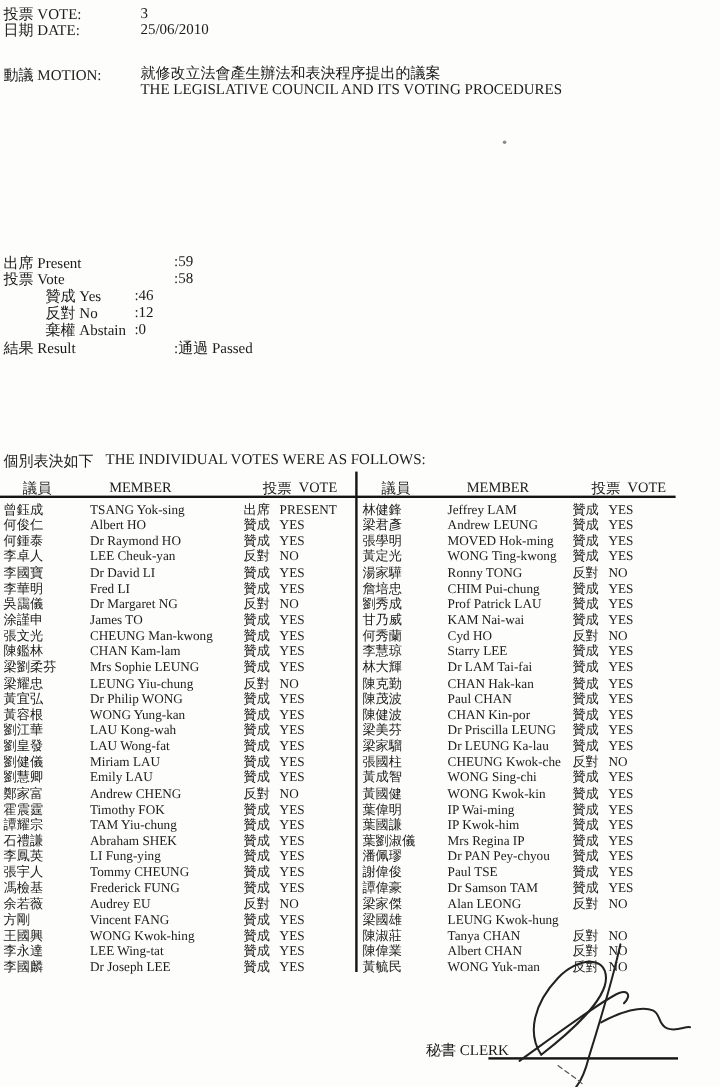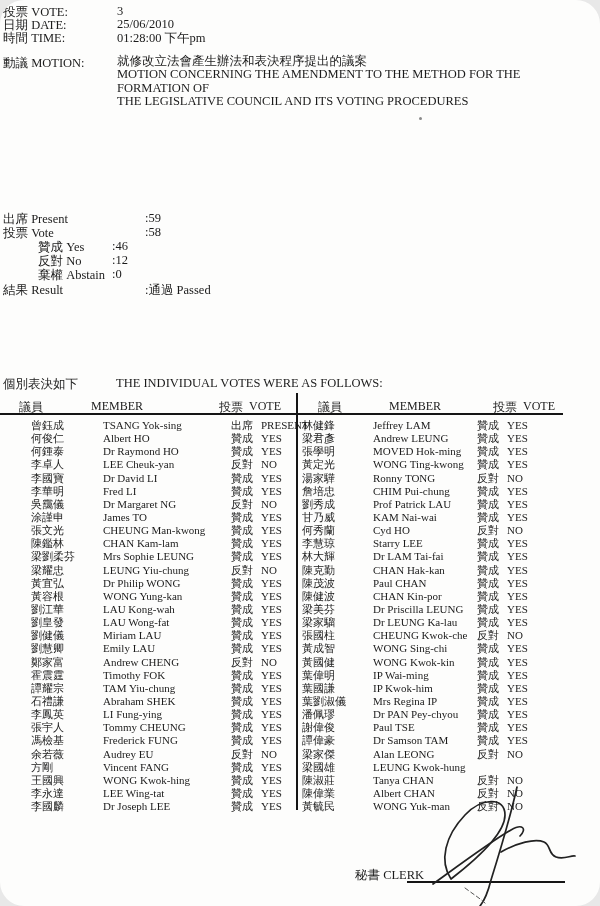--- a/index.html
+++ b/index.html
@@ -1,39 +1,39 @@
 <!DOCTYPE html>
 <html><head>
 <meta charset="utf-8">
 <style>
   html,body{margin:0;padding:0;background:#e8e8e8;}
   .page{
     position:relative;width:600px;height:906px;background:#fdfdfc;
     font-family:"Liberation Serif","DejaVu Serif",serif;color:#1b1b1b;
-    overflow:hidden;margin:0 auto;border-radius:24px;
+    overflow:hidden;margin:0 auto;
   }
   .line{position:absolute;left:0;width:600px;height:14px;font-size:12.5px;white-space:nowrap;}
   .line span{position:absolute;top:0;white-space:nowrap;}
   .x-label{left:3px;}
   .x-value{left:117px;}
   .x-moved{left:103px;}
   .x-ind{left:38px;}
   .x-num-big{left:145px;}
   .x-num-sm{left:112px;}
-  .x-intro-en{left:88px;margin-left:28px;}
+  .x-intro-en{left:88px;}
   .motion-block{position:absolute;left:117px;top:55px;font-size:12.5px;line-height:13.4px;width:470px;}
   .thead span{font-size:12px;padding-left:16px;}
   .h0{left:3px;}.h1{left:75px;}.h2{left:203px;}.h3{left:233px;}
   .h4{left:302px;}.h5{left:373px;}.h6{left:477px;}.h7{left:507px;}
   .hdr-rule{position:absolute;left:0;top:413px;width:563px;height:2px;background:#151515;}
   .vdiv{position:absolute;left:296px;top:393px;width:2px;height:417px;background:#151515;}
   .rows{position:absolute;top:419px;width:295px;}
   .trow{position:relative;height:13.15px;font-size:11px;line-height:13.15px;}
   .trow span{position:absolute;top:0;white-space:nowrap;}
-  .rows-left{left:3px;margin-left:28px;}
+  .rows-left{left:3px;}
   .rows-right{left:302px;}
   .rows-left .rc0{left:0;}
   .rows-left .rc1{left:72px;}
   .rows-left .rc2{left:200px;}
   .rows-left .rc3{left:230px;}
   .rows-right .rc0{left:0;}
   .rows-right .rc1{left:71px;text-align:right;}
   .rows-right .rc2{left:175px;}
   .rows-right .rc3{left:205px;}
   .clerk-line{position:absolute;left:355px;top:867px;font-size:12.5px;white-space:nowrap;}
@@ -47,31 +47,26 @@
 <div class="page">
 
   <div class="line" style="top:4px">
     <span class="x-label">投票 VOTE:</span>
     <span class="x-value">3</span>
   </div>
   <div class="line" style="top:17px">
     <span class="x-label">日期 DATE:</span>
     <span class="x-value">25/06/2010</span>
   </div>
-  <div class="line" style="top:30px">
-    <span class="x-label">時間 TIME:</span>
-    <span class="x-value">01:28:00 下午pm</span>
-  </div>
 
   <div class="line" style="top:55px">
     <span class="x-label">動議 MOTION:</span>
   </div>
   <div class="motion-block">
     <div>就修改立法會產生辦法和表決程序提出的議案</div>
-    <div>MOTION CONCERNING THE AMENDMENT TO THE METHOD FOR THE FORMATION OF</div>
     <div>THE LEGISLATIVE COUNCIL AND ITS VOTING PROCEDURES</div>
   </div>
 
   <div class="scan-dot"></div>
 
 
   <div class="line" style="top:211px">
     <span class="x-label">出席 Present</span>
     <span class="x-num-big">:59</span>
   </div>

